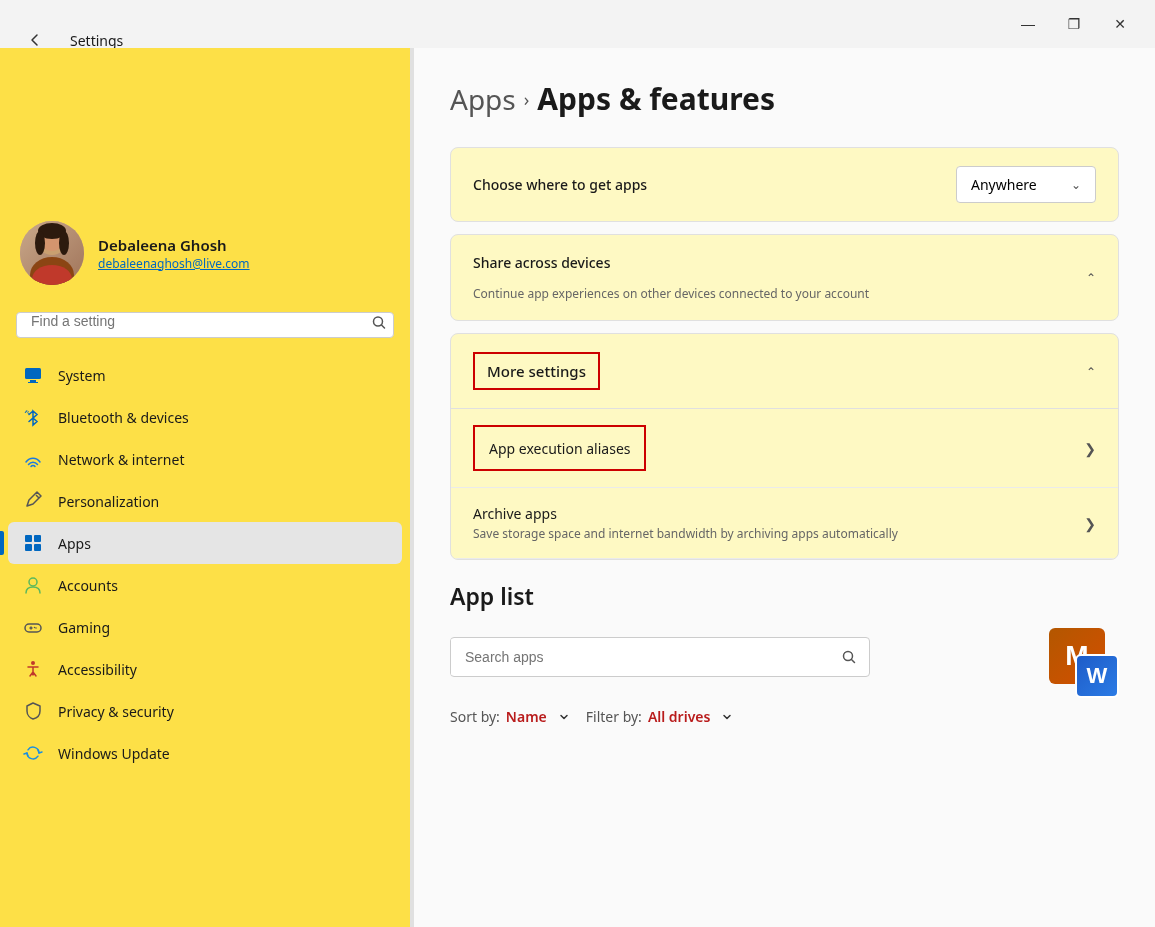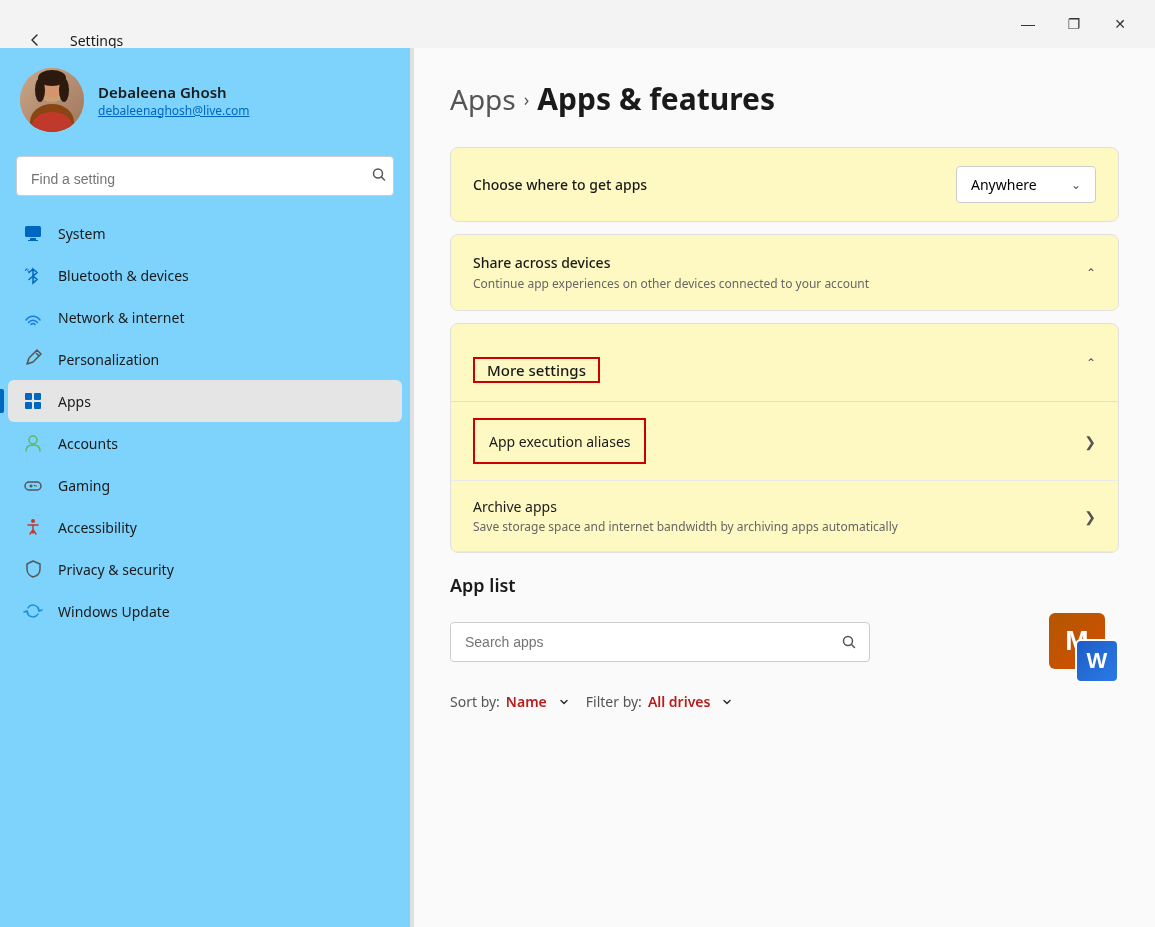--- a/index.html
+++ b/index.html
@@ -52,26 +52,27 @@
     
     .app-body {
       display: flex;
       flex: 1;
       overflow: hidden;
     }
 
     
     .sidebar {
       width: 410px;
-      background: #7dd3fc;
+      background: #fde047;
       display: flex;
       flex-direction: column;
       padding: 0;
       overflow-y: auto;
       flex-shrink: 0;
+      justify-content: center;
     }
 
     .user-section {
       display: flex;
       align-items: center;
       gap: 14px;
       padding: 20px 20px 24px 20px;
     }
     .avatar {
       width: 64px;
@@ -94,21 +95,21 @@
     .user-info { display: flex; flex-direction: column; }
     .user-name { font-size: 15px; font-weight: 600; color: #1a1a1a; }
     .user-email { font-size: 12px; color: #666; text-decoration: underline; color: #0067c0; }
 
     .search-box {
       margin: 0 16px 16px 16px;
       position: relative;
     }
     .search-box input {
       width: 100%;
-      padding: 14px 36px 8px 14px;
+      padding: 0 36px 8px 14px;
       border: 1px solid #ccc;
       border-radius: 4px;
       background: white;
       font-size: 14px;
       color: #666;
       outline: none;
     }
     .search-icon-btn {
       position: absolute;
       right: 8px;
@@ -204,21 +205,21 @@
       overflow: hidden;
       border: 1px solid #e0e0e0;
     }
 
     .card-row {
       display: flex;
       align-items: center;
       justify-content: space-between;
       padding: 18px 22px;
     }
-    .card-row-left { display: flex; flex-direction: column; gap: 3px; justify-content: space-between; }
+    .card-row-left { display: flex; flex-direction: column; gap: 13px; justify-content: space-between; }
     .card-row-title { font-size: 14px; font-weight: 500; color: #1a1a1a; }
     .card-row-subtitle { font-size: 12px; color: #666; max-width: 600px; }
 
     .select-dropdown {
       display: flex;
       align-items: center;
       gap: 8px;
       border: 1px solid #ccc;
       border-radius: 4px;
       padding: 8px 14px;
@@ -245,23 +246,22 @@
     
     .more-settings-header {
       display: flex;
       align-items: center;
       justify-content: space-between;
       padding: 18px 22px;
       border-bottom: 1px solid #e0e0e0;
     }
     .more-settings-title-box {
       border: 2px solid #cc0000;
-      padding: 0 12px;
+      padding: 6px 12px;
       display: inline-block;
-      margin-top: 15px;
     }
     .more-settings-title {
       font-size: 15px;
       font-weight: 500;
       color: #1a1a1a;
     }
 
     .sub-item {
       display: flex;
       align-items: center;
@@ -279,21 +279,21 @@
       border: 2px solid #cc0000;
       padding: 10px 14px;
       display: inline-block;
     }
 
     
     .app-list-section {
       margin-top: 20px;
     }
     .app-list-title {
-      font-size: 18px;
+      font-size: 23px;
       font-weight: 600;
       color: #1a1a1a;
       margin-bottom: 8px;
     }
 
     .search-apps-box {
       position: relative;
       width: 420px;
       display: flex;
       align-items: center;

